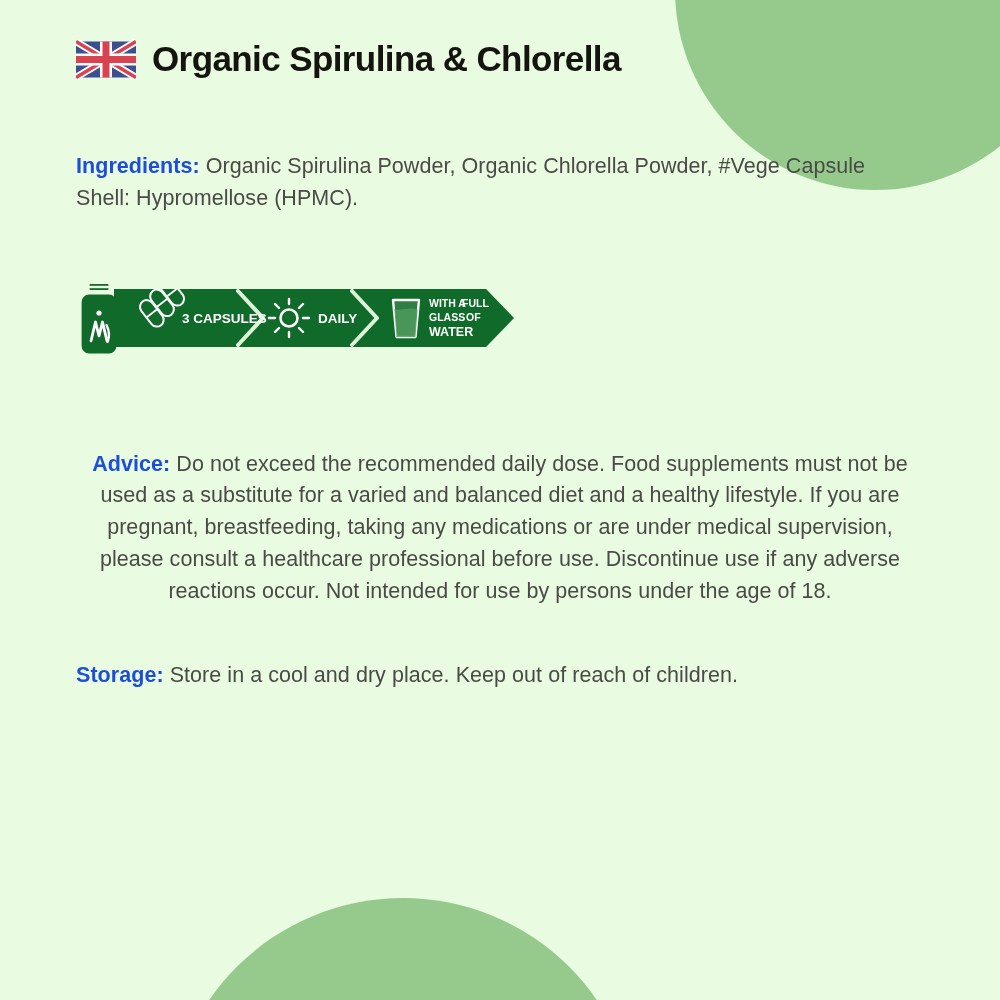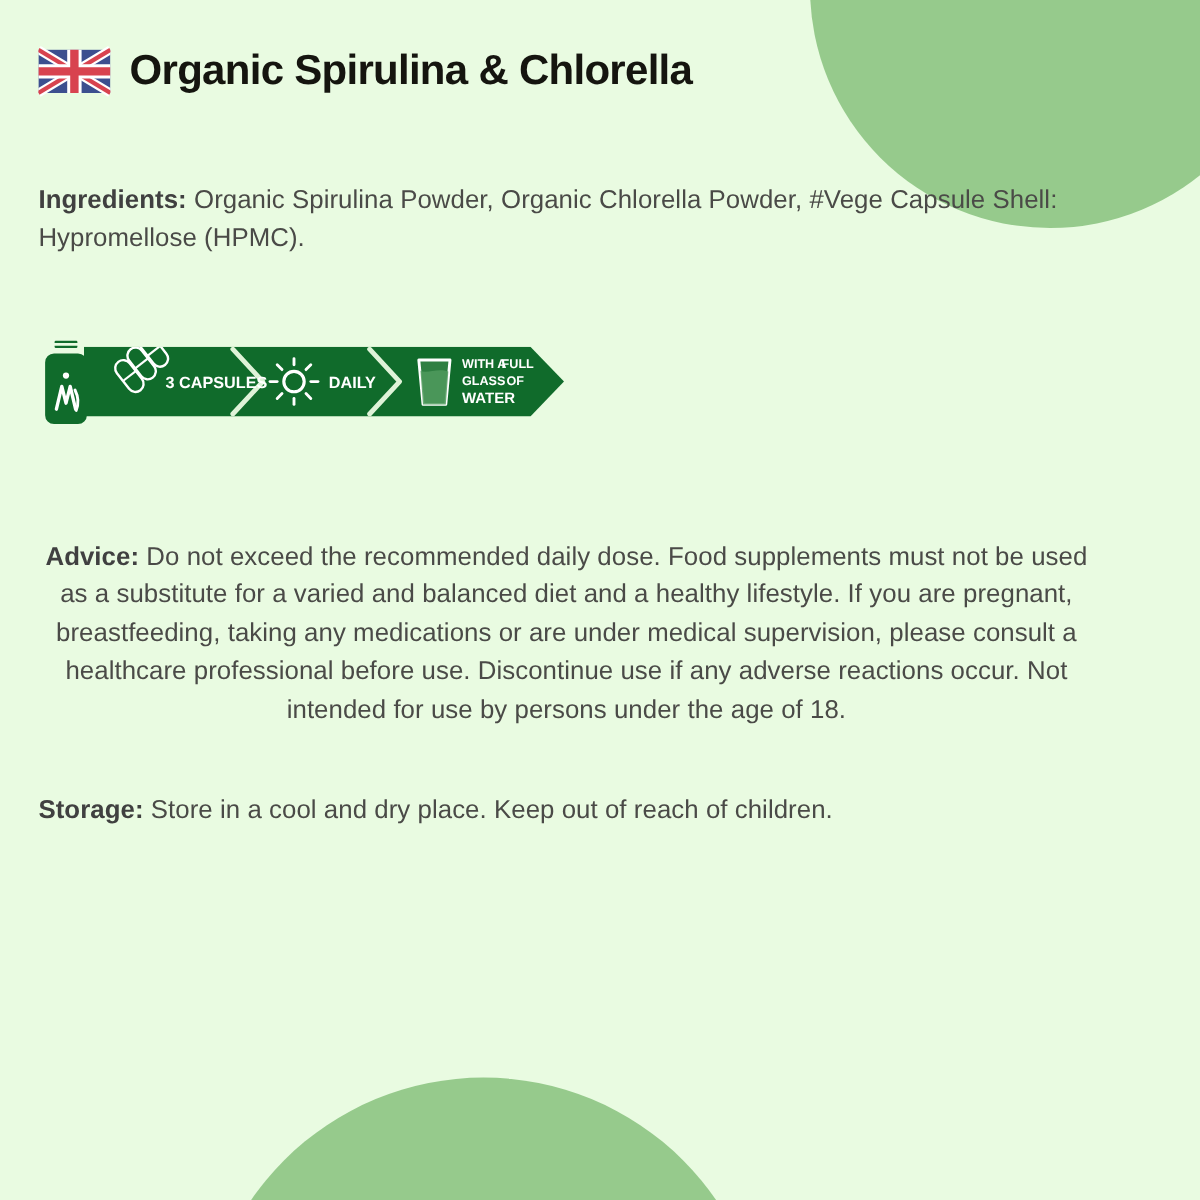--- a/index.html
+++ b/index.html
@@ -35,21 +35,21 @@
     width: 470px;
     height: 470px;
     left: 168px;
     top: 898px;
   }
 
   
   .page {
     position: relative;
     z-index: 2;
-    padding: 0 32px;
+    padding: 0 76px;
     box-sizing: border-box;
     width: 1000px;
     height: 732px;
   }
 
   
   .header {
     display: flex;
     align-items: center;
     gap: 16px;
@@ -76,21 +76,21 @@
   .block {
     font-size: 21.5px;
     line-height: 1.48;
     color: #4a4a47;
     letter-spacing: 0.05px;
     max-width: 880px;
   }
   .block b,
   .block .lead {
     font-weight: bold;
-    color: #404040;
+    color: #1d4ed8;
   }
   .block-ingredients { margin-top: 70px; }
   .block-suggested   { margin-top: 100px; }
   .block-advice      { margin-top: 92px; text-align: center; }
   .block-storage     { margin-top: 52px; }
 
   
   .dosage-banner {
     margin-top: 64px;
     position: relative;

